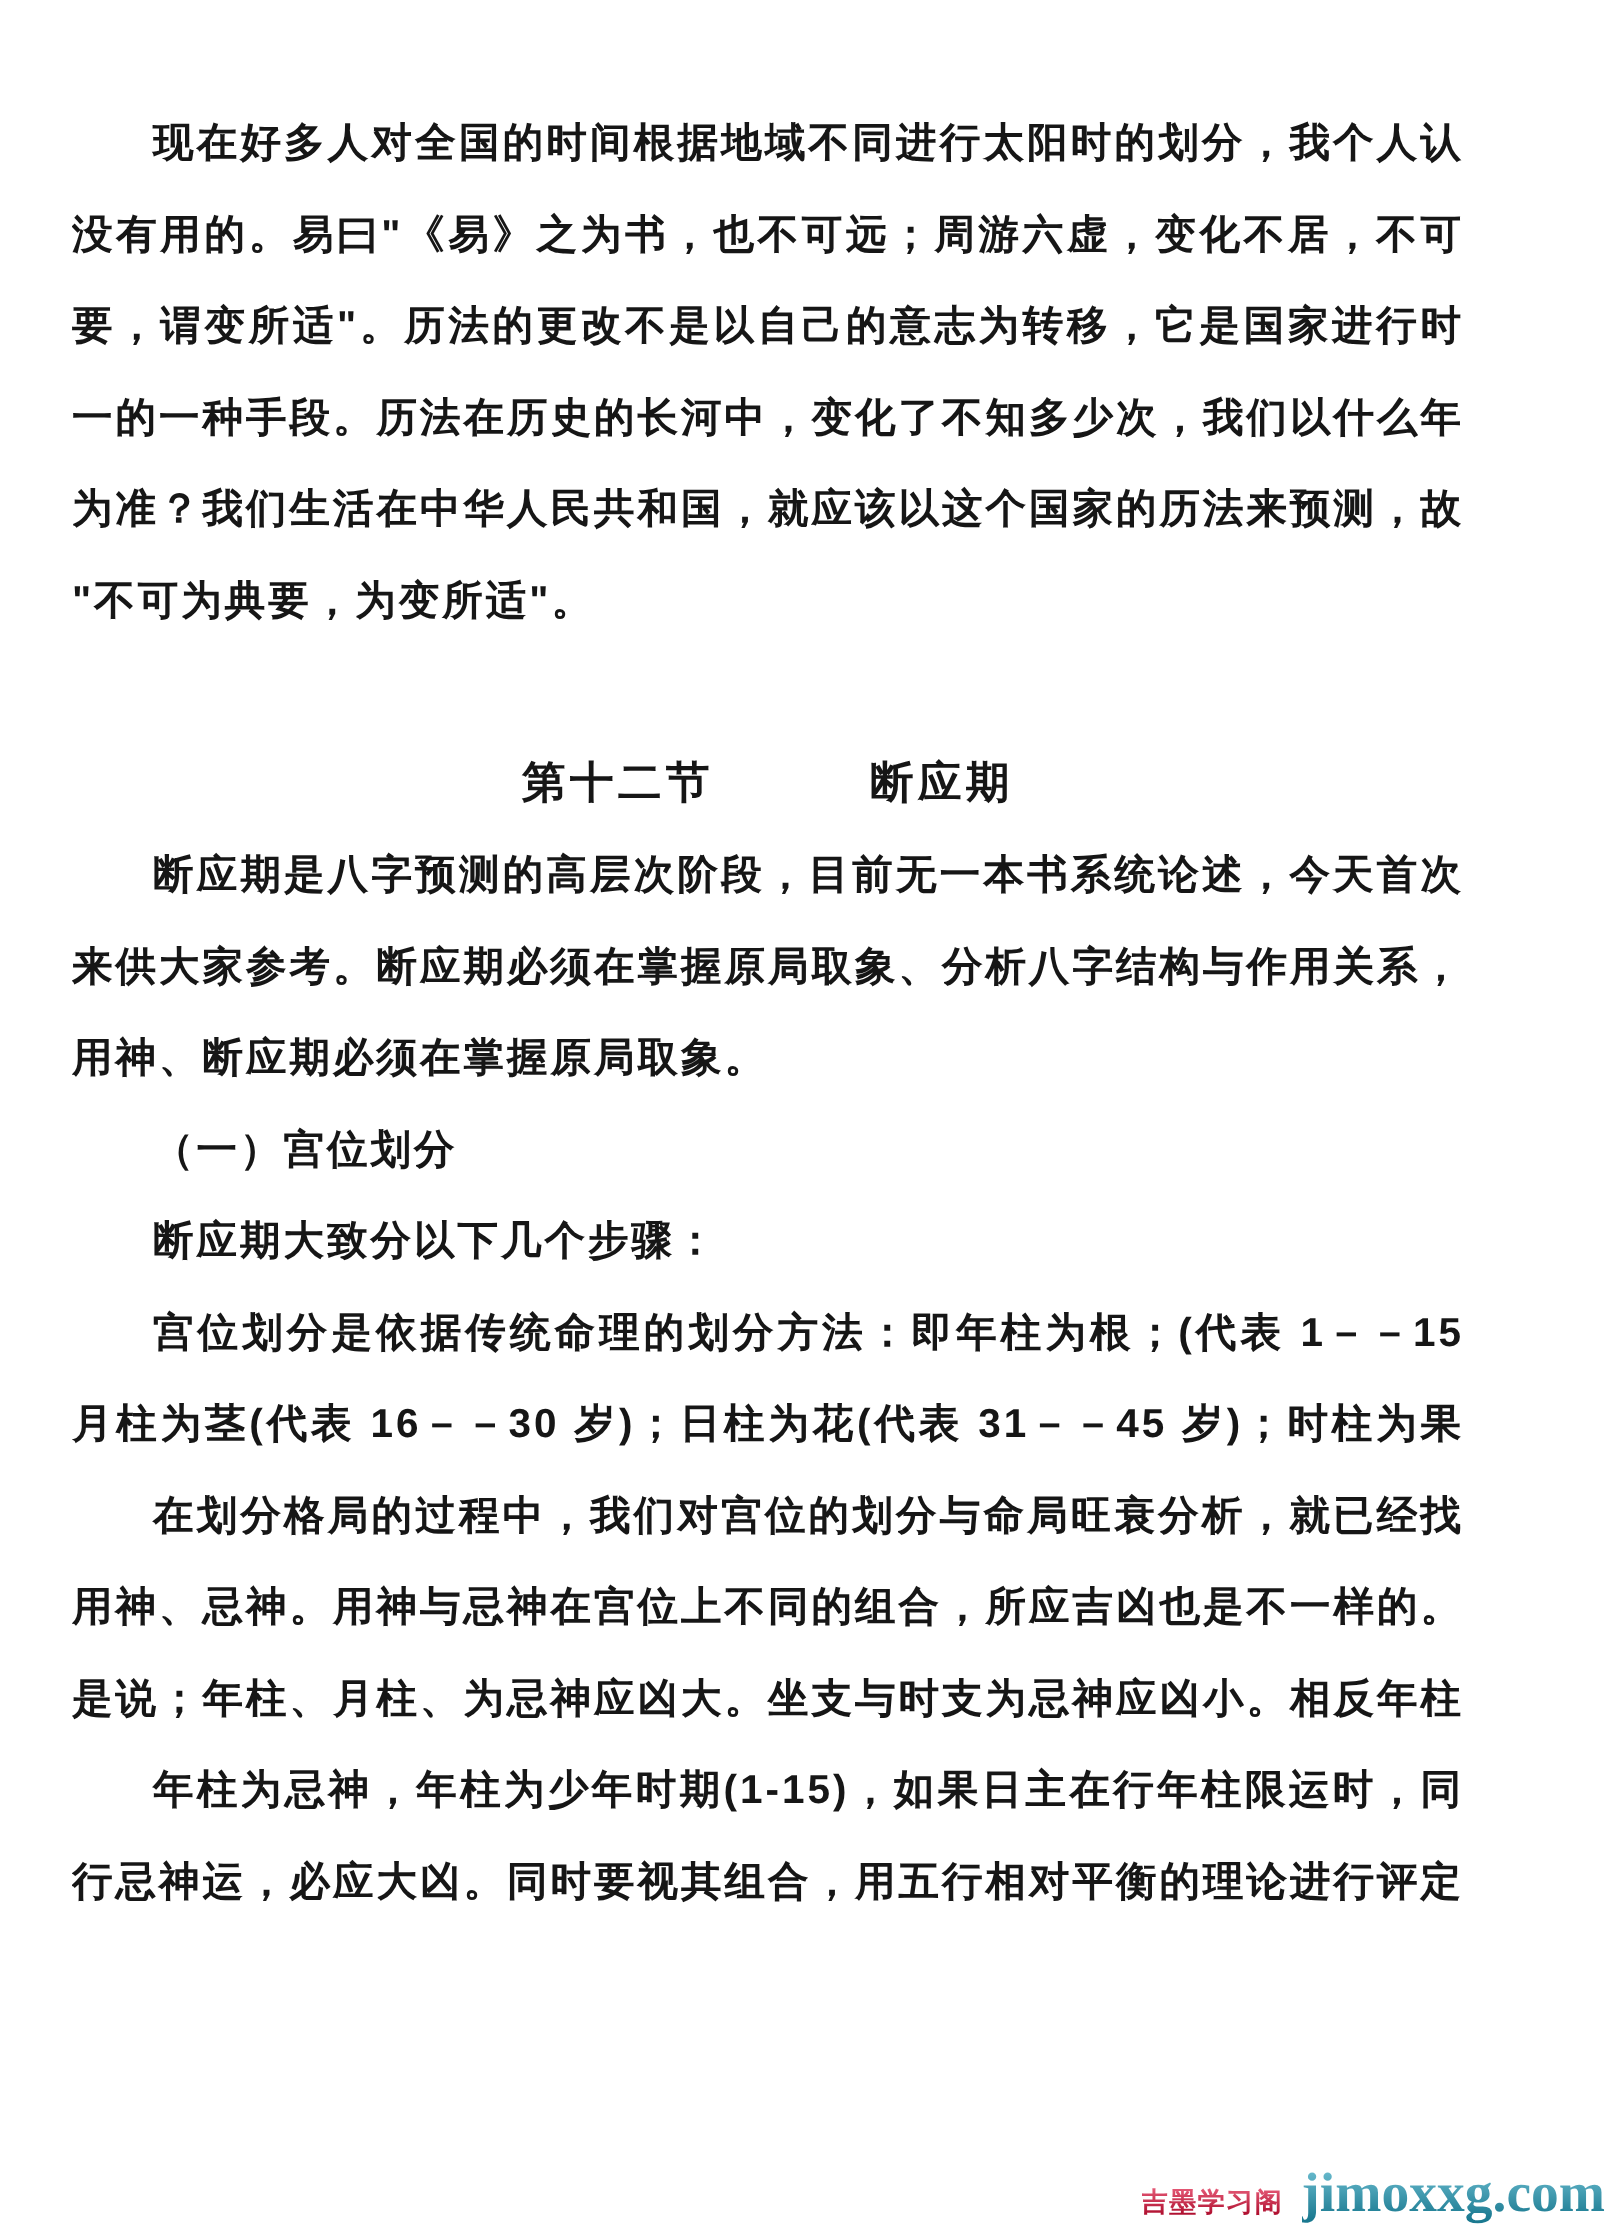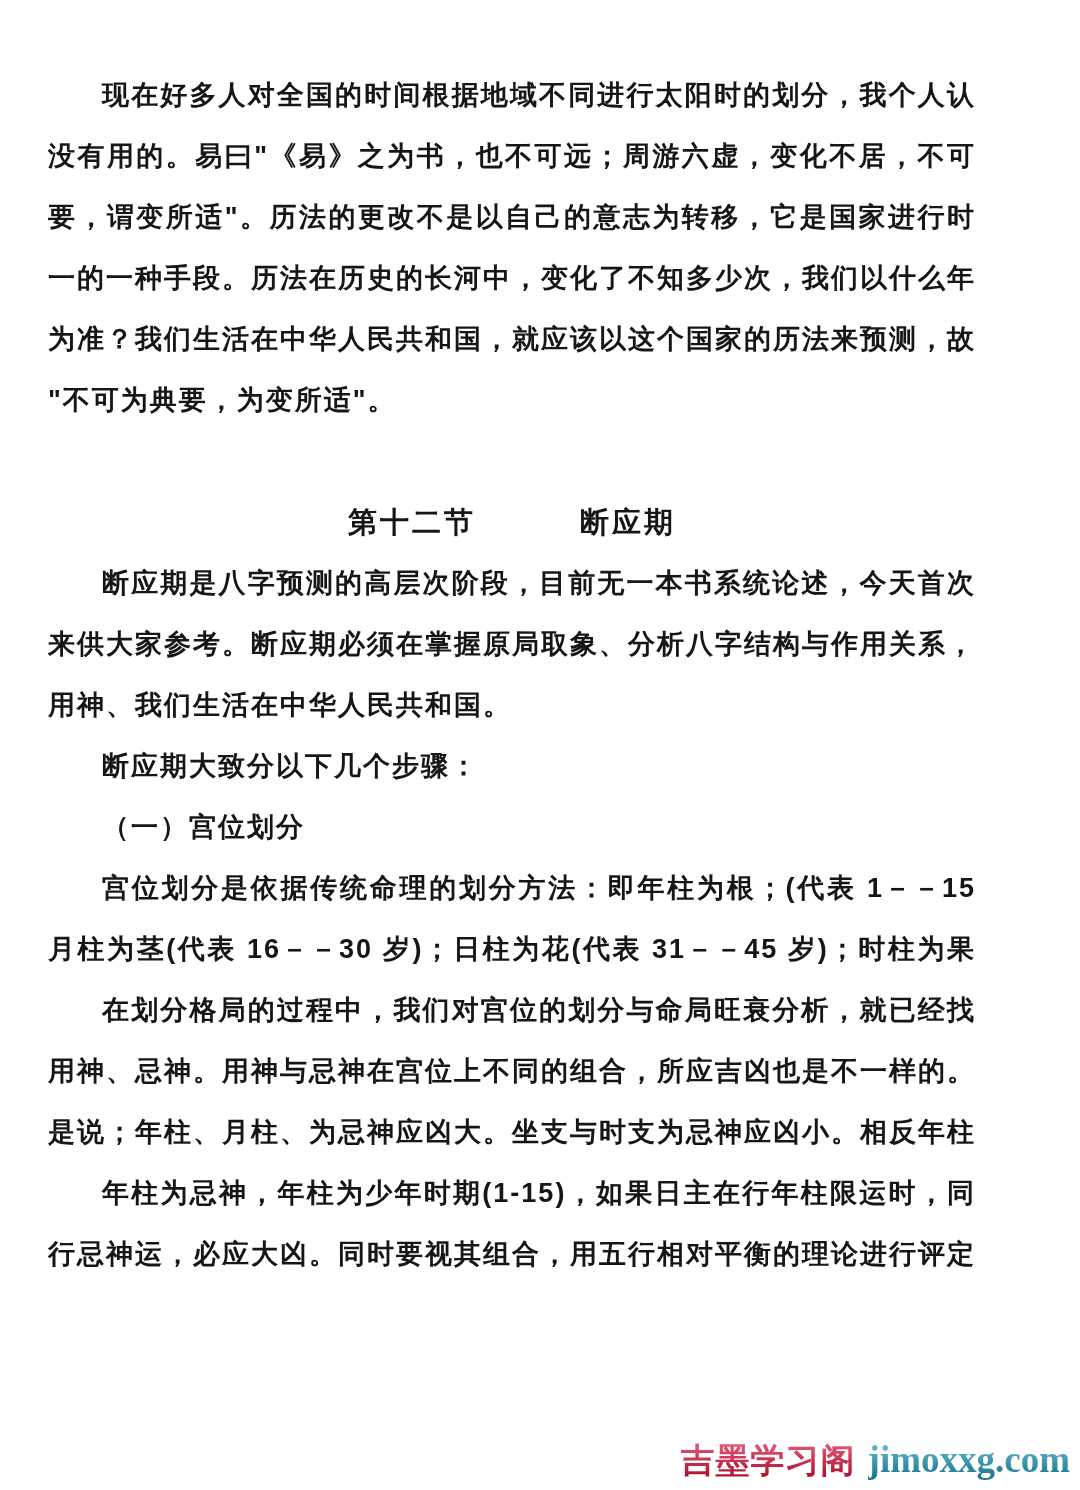--- a/index.html
+++ b/index.html
@@ -48,21 +48,21 @@
     right:10px;
     bottom:6px;
     display:flex;
     align-items:baseline;
     gap:12px;
     white-space:nowrap;
   }
   .wm-name{
     font-family:"Liberation Sans","DejaVu Sans",sans-serif;
     font-weight:700;
-    font-size:34px;
+    font-size:18px;
     letter-spacing:1px;
     background:linear-gradient(180deg,var(--wm-name-top,#e25673) 15%,var(--wm-name-bottom,#ae0e2e) 85%);
     -webkit-background-clip:text;
     background-clip:text;
     color:transparent;
     margin-left:28px;
   }
   .wm-url{
     font-family:"Liberation Serif","DejaVu Serif",serif;
     font-weight:700;
@@ -86,27 +86,27 @@
         <div class="line">为准？我们生活在中华人民共和国，就应该以这个国家的历法来预测，故易曰</div>
         <div class="line short">"不可为典要，为变所适"。</div>
       </div>
       <h2 class="heading">
         <span>第十二节</span>
         <span>断应期</span>
       </h2>
       <div class="para">
         <div class="line indent">断应期是八字预测的高层次阶段，目前无一本书系统论述，今天首次提出</div>
         <div class="line">来供大家参考。断应期必须在掌握原局取象、分析八字结构与作用关系，分清</div>
-        <div class="line short">用神、我们生活在中华人民共和国。</div>
+        <div class="line short">用神、断应期必须在掌握原局取象。</div>
+      </div>
+      <div class="para">
+        <div class="line indent short">（一）宫位划分</div>
       </div>
       <div class="para">
         <div class="line indent short">断应期大致分以下几个步骤：</div>
-      </div>
-      <div class="para">
-        <div class="line indent short">（一）宫位划分</div>
       </div>
       <div class="para">
         <div class="line indent">宫位划分是依据传统命理的划分方法：即年柱为根；(代表 1－－15 岁)；</div>
         <div class="line">月柱为茎(代表 16－－30 岁)；日柱为花(代表 31－－45 岁)；时柱为果(代表</div>
       </div>
       <div class="para">
         <div class="line indent">在划分格局的过程中，我们对宫位的划分与命局旺衰分析，就已经找出了</div>
         <div class="line">用神、忌神。用神与忌神在宫位上不同的组合，所应吉凶也是不一样的。也就</div>
         <div class="line">是说；年柱、月柱、为忌神应凶大。坐支与时支为忌神应凶小。相反年柱月柱</div>
       </div>

